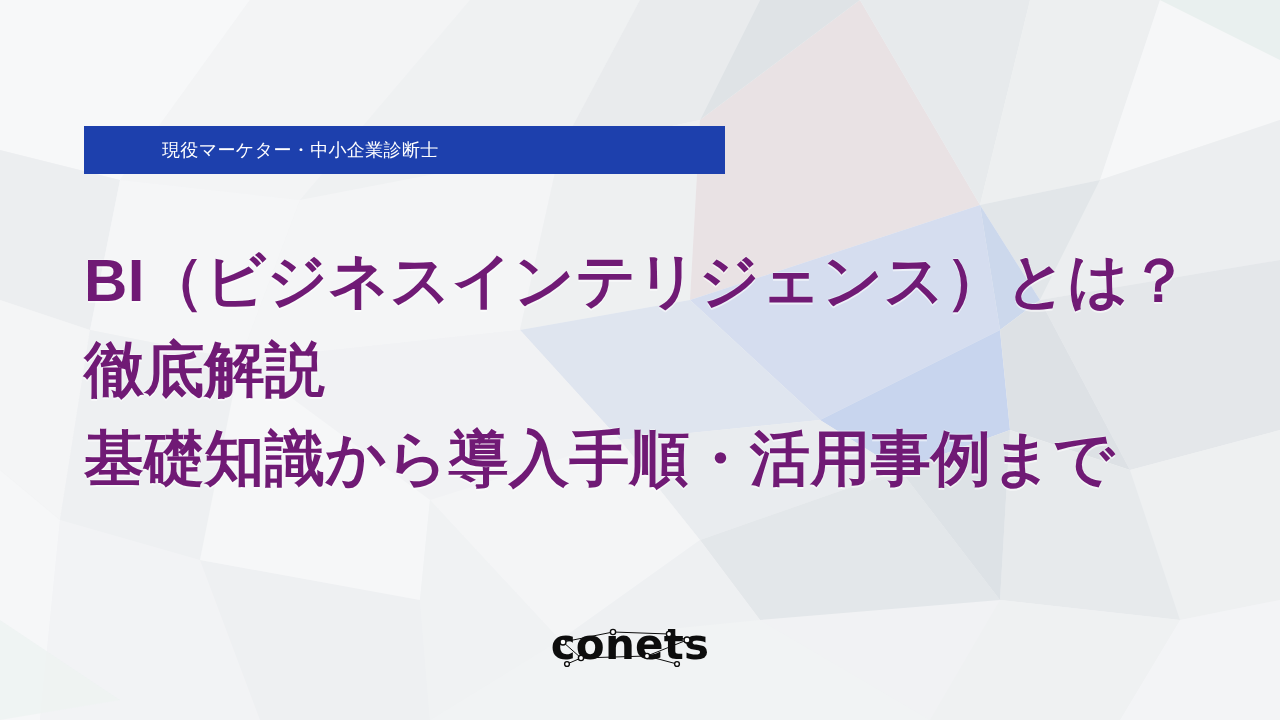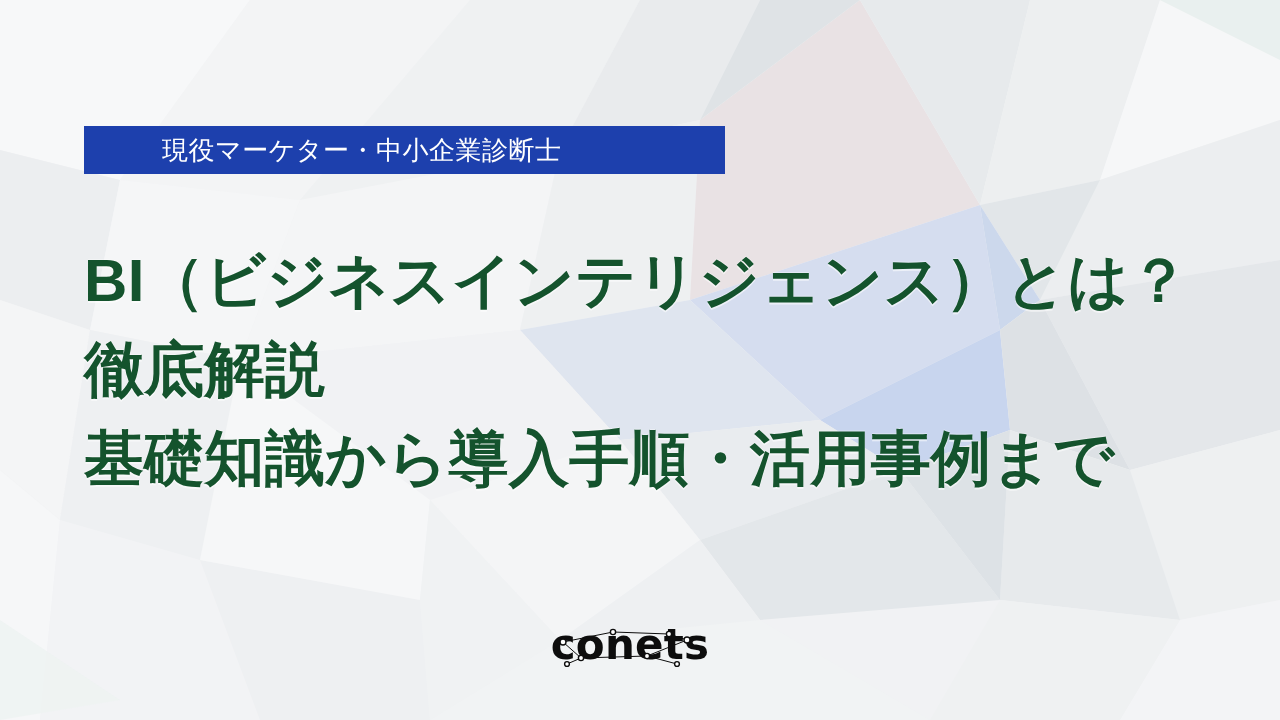--- a/index.html
+++ b/index.html
@@ -35,36 +35,36 @@
     width: 641px;
     height: 48px;
     background: #1d40ad;
     display: flex;
     align-items: center;
     box-sizing: border-box;
     padding-left: 78px;
   }
   .badge-label {
     color: #ffffff;
-    font-size: 26px;
+    font-size: 18px;
     line-height: 1;
     letter-spacing: 0.02em;
     white-space: nowrap;
     font-weight: 400;
   }
 
   
   .headline {
     position: absolute;
     left: 84px;
     top: 236px;
     width: 1170px;
   }
   .headline-line {
-    color: #14532d;
+    color: #701a75;
     font-size: 60px;
     font-weight: 700;
     line-height: 89px;
     letter-spacing: 0.005em;
     white-space: nowrap;
     text-shadow:
       0 2px 0 rgba(255,255,255,0.55),
       0 -1px 0 rgba(255,255,255,0.35);
   }
 

